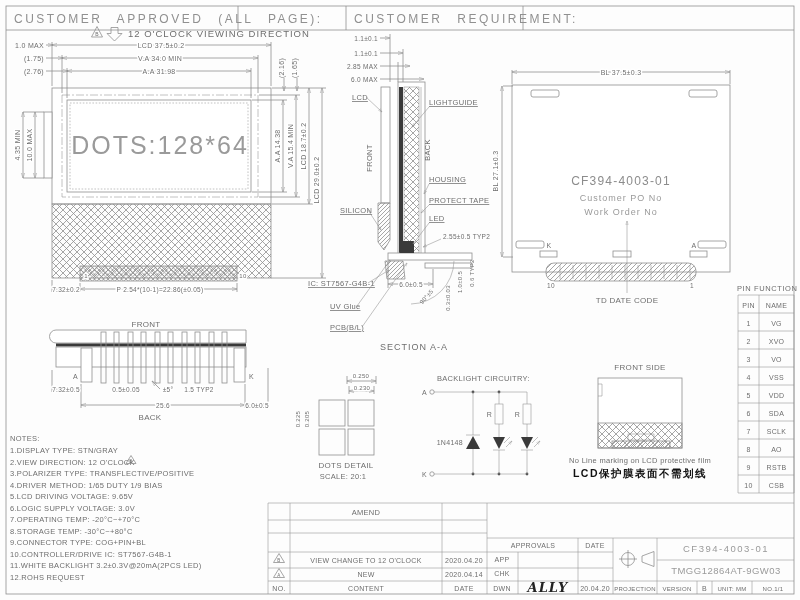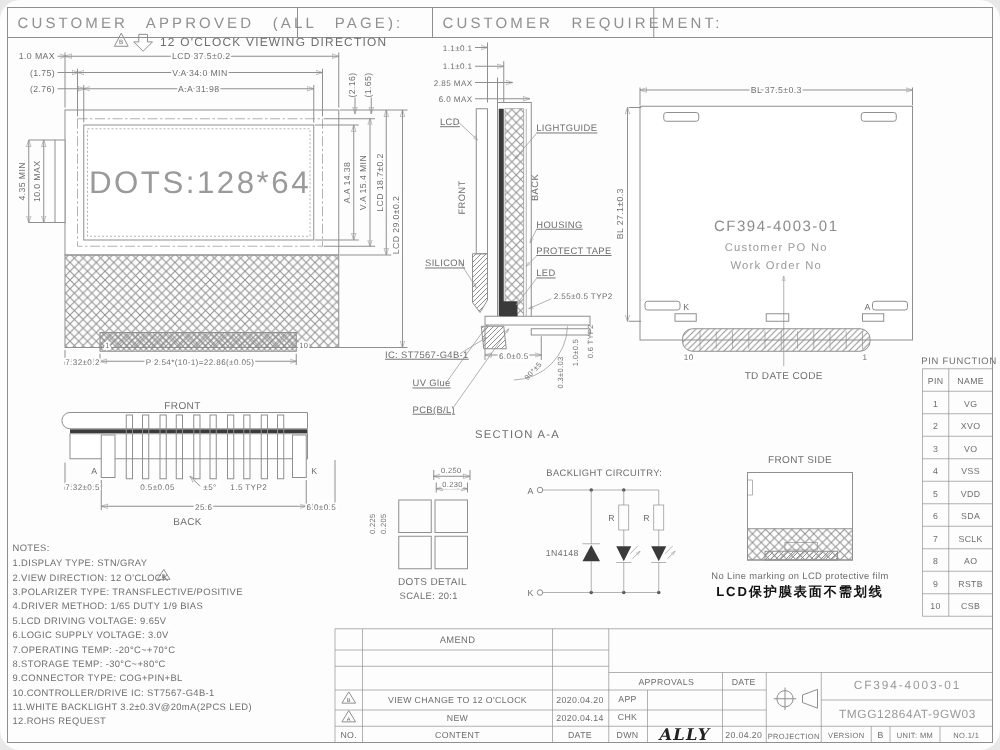--- a/index.html
+++ b/index.html
@@ -1,16 +1,16 @@
 <!DOCTYPE html>
 <html><head>
 <meta charset="utf-8">
 <style>
   html,body{margin:0;padding:0;background:#e8e8e8;}
-  .page{width:800px;height:600px;background:#fdfdfd;position:relative;font-family:"Liberation Sans",sans-serif;border-radius:16px;}
+  .page{width:800px;height:600px;background:#fdfdfd;position:relative;font-family:"Liberation Sans",sans-serif;}
   svg line,svg rect,svg path,svg polygon,svg circle{stroke:#8f8f8f;fill:none;stroke-width:.8;}
   svg .thin{stroke-width:.55;}
   svg text{stroke:none;fill:#6e6e6e;font-family:"Liberation Sans",sans-serif;letter-spacing:.3px;}
   .nf{fill:#fff;}
   .blk{fill:#3a3a3a;stroke:none;}
   .dot{fill:#555;stroke:none;}
   .pat-xh{fill:url(#xh);}
   .pat-xh2{fill:url(#xh2);}
   .pat-dh{fill:url(#dh);}
   .pat-dh2{fill:url(#dh2);}

